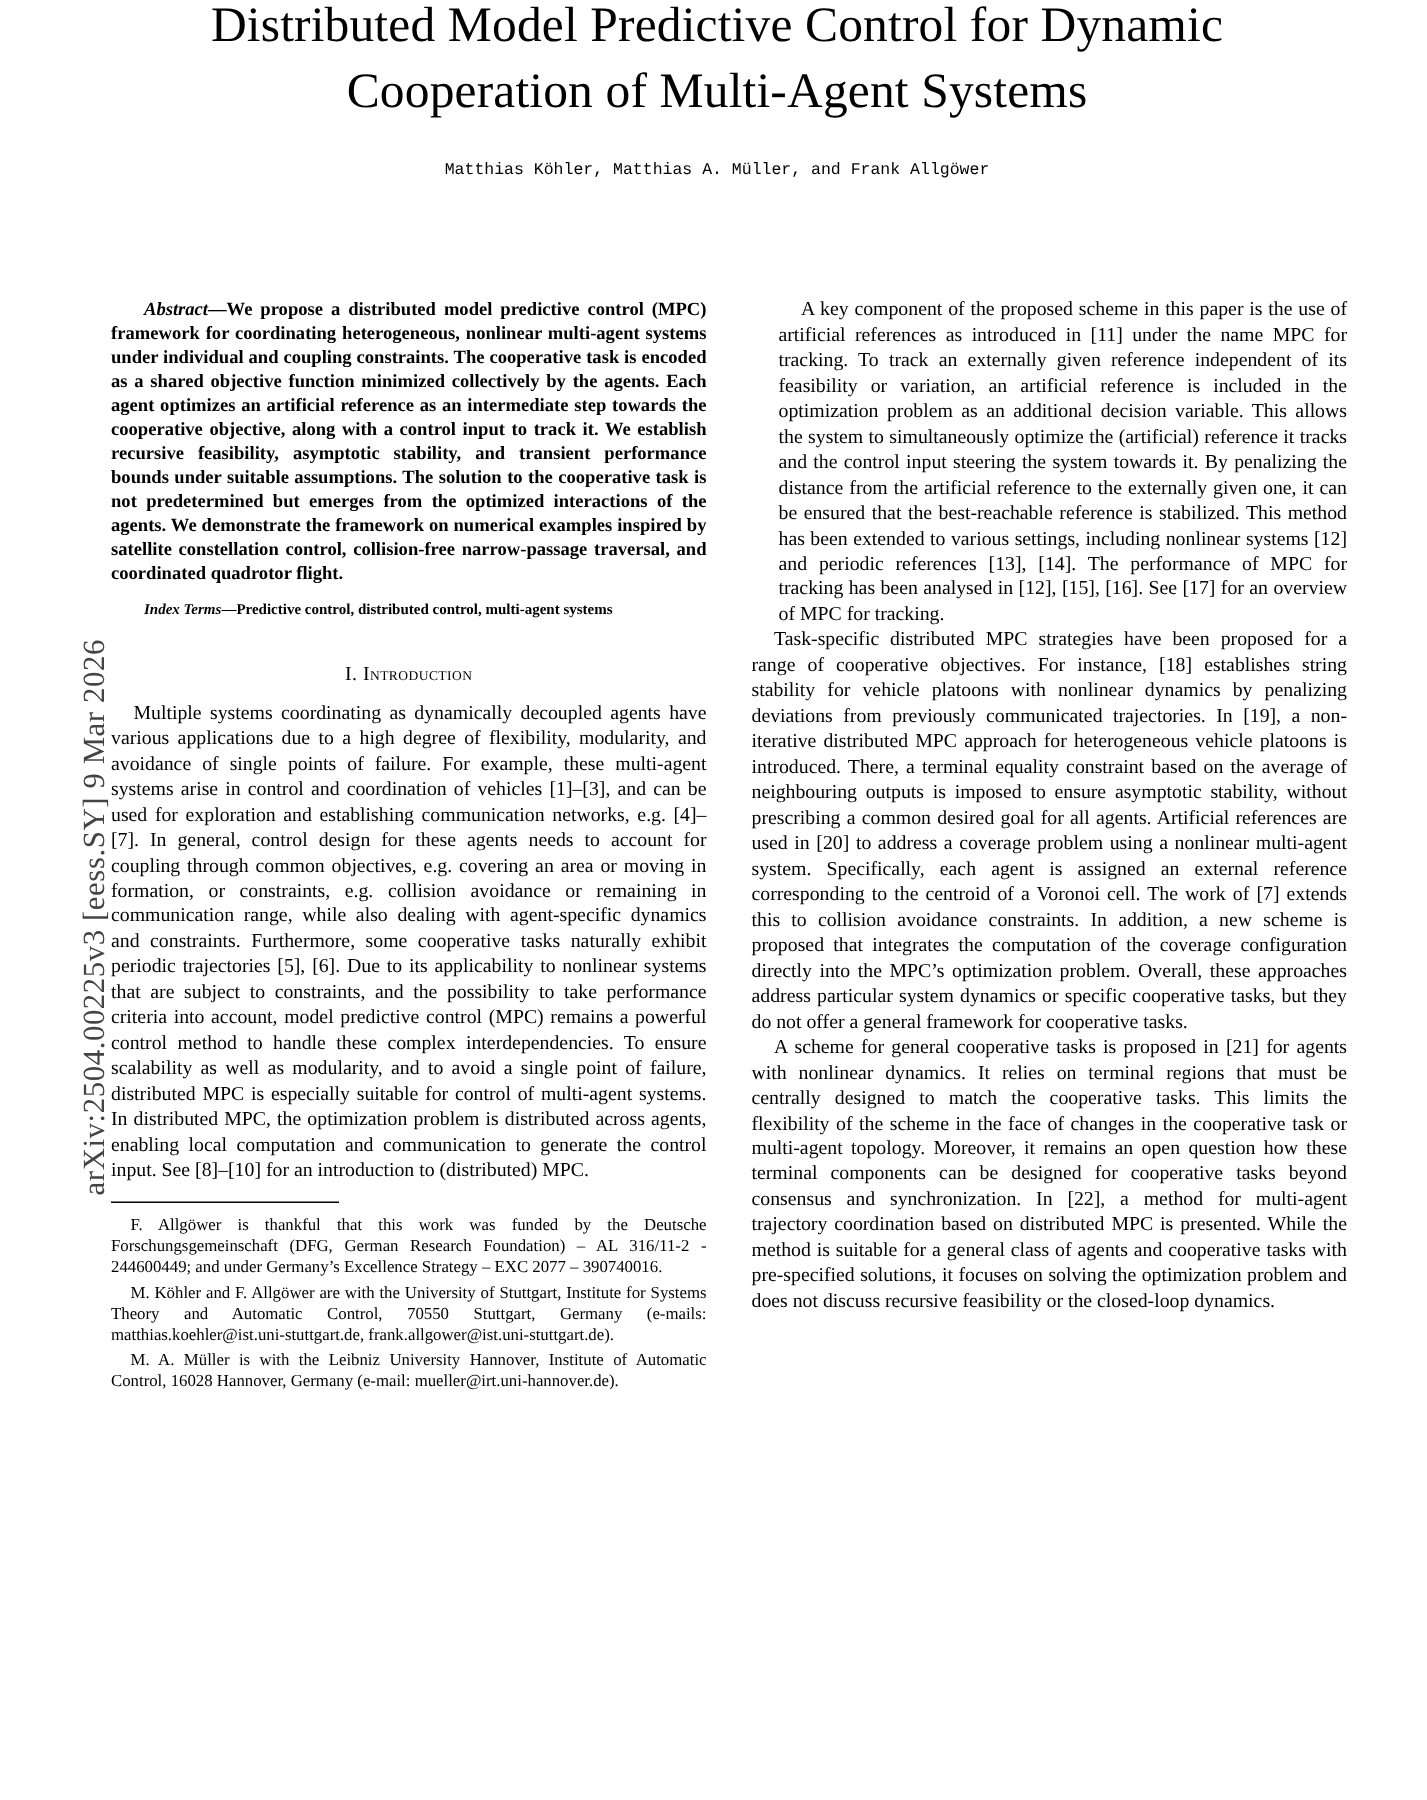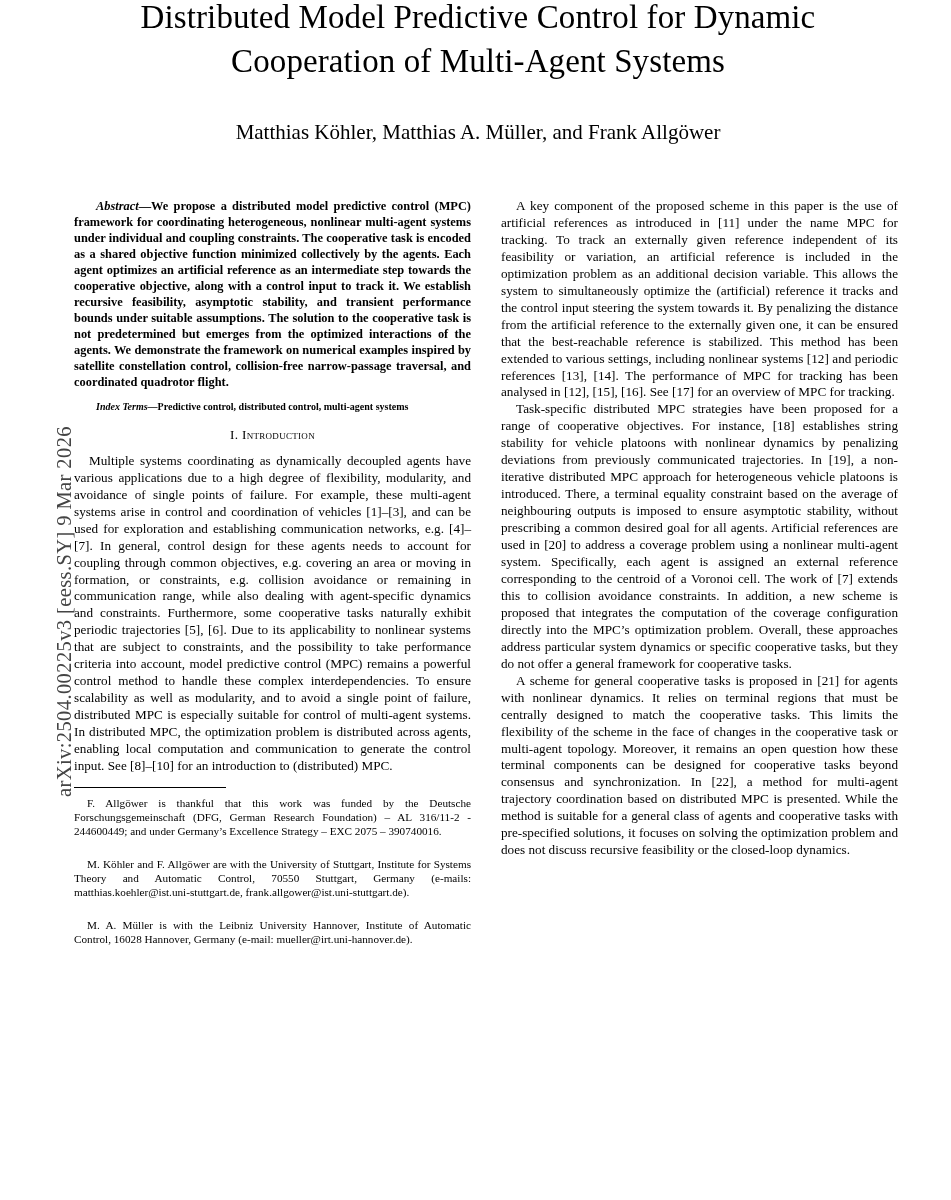--- a/index.html
+++ b/index.html
@@ -45,23 +45,23 @@
   }
   .paper-title {
     font-family: "Liberation Serif", serif;
     font-size: 33px;
     line-height: 1.33;
     font-weight: normal;
     margin: 0;
     letter-spacing: 0.1px;
   }
   .authors {
-    margin-top: 36px;
-    font-size: 21px;
-    font-family: Liberation Serif, serif;
+    margin-top: 24px;
+    font-size: 11px;
+    font-family: Liberation Mono, monospace;
   }
 
   .columns {
     position: absolute;
     left: 62px;
     top: 198px;
     width: 836px;
     height: 1002px;
   }
   .col {
@@ -74,21 +74,21 @@
     text-justify: inter-word;
     hyphens: auto;
   }
   .col-left { left: 12px; }
   .col-right { left: 439px; }
 
   p {
     margin: 0;
     text-indent: 15px;
   }
-  p.noindent { text-indent: 0; }
+  p.noindent { text-indent: 0; margin-left: 18px; }
   p + p { margin-top: 0px; }
 
   .abstract {
     font-weight: bold;
     text-align: justify;
     font-size: 12.4px;
     line-height: 1.29;
     text-indent: 22px;
   }
   .abstract .lead {
@@ -99,40 +99,40 @@
     font-size: 10px;
     line-height: 1.29;
     text-align: justify;
     margin-top: 11px;
     text-indent: 22px;
   }
   .indexterms .lead { font-style: italic; }
 
   .section-head {
     text-align: center;
-    margin-top: 13px;
+    margin-top: 27px;
     margin-bottom: 9px;
     font-size: 13.2px;
     font-variant: small-caps;
     letter-spacing: 0.3px;
   }
 
   .footnote-rule {
     margin-top: 12px;
     width: 152px;
     height: 1px;
     background: #000;
   }
   .footnotes {
     margin-top: 9px;
     font-size: 11.2px;
     line-height: 1.245;
     text-align: justify;
   }
-  .footnotes p { text-indent: 13px; margin-top: 19px; }
+  .footnotes p { text-indent: 13px; margin-top: 3px; }
   .footnotes p:first-child { margin-top: 0; }
 </style>
 </head>
 <body>
 
 <div id="page">
 
   <div class="arxiv-stamp">arXiv:2504.00225v3  [eess.SY]  9 Mar 2026</div>
 
   <div class="title-block">
@@ -154,21 +154,21 @@
 
       <div class="section-head">
         <span>I.</span>
         <span>Introduction</span>
       </div>
 
       <p>Multiple systems coordinating as dynamically decoupled agents have various applications due to a high degree of flexibility, modularity, and avoidance of single points of failure. For example, these multi-agent systems arise in control and coordination of vehicles [1]–[3], and can be used for exploration and establishing communication networks, e.g. [4]–[7]. In general, control design for these agents needs to account for coupling through common objectives, e.g. covering an area or moving in formation, or constraints, e.g. collision avoidance or remaining in communication range, while also dealing with agent-specific dynamics and constraints. Furthermore, some cooperative tasks naturally exhibit periodic trajectories [5], [6]. Due to its applicability to nonlinear systems that are subject to constraints, and the possibility to take performance criteria into account, model predictive control (MPC) remains a powerful control method to handle these complex interdependencies. To ensure scalability as well as modularity, and to avoid a single point of failure, distributed MPC is especially suitable for control of multi-agent systems. In distributed MPC, the optimization problem is distributed across agents, enabling local computation and communication to generate the control input. See [8]–[10] for an introduction to (distributed) MPC.</p>
 
       <div class="footnote-rule"></div>
       <div class="footnotes">
-        <p>F. Allgöwer is thankful that this work was funded by the Deutsche Forschungsgemeinschaft (DFG, German Research Foundation) – AL 316/11-2 - 244600449; and under Germany’s Excellence Strategy – EXC 2075 – 390740016.</p>
+        <p>F. Allgöwer is thankful that this work was funded by the Deutsche Forschungsgemeinschaft (DFG, German Research Foundation) – AL 316/11-2 - 244600449; and under Germany’s Excellence Strategy – EXC 2077 – 390740016.</p>
         <p>M. Köhler and F. Allgöwer are with the University of Stuttgart, Institute for Systems Theory and Automatic Control, 70550 Stuttgart, Germany (e-mails: matthias.koehler@ist.uni-stuttgart.de, frank.allgower@ist.uni-stuttgart.de).</p>
         <p>M. A. Müller is with the Leibniz University Hannover, Institute of Automatic Control, 16028 Hannover, Germany (e-mail: mueller@irt.uni-hannover.de).</p>
       </div>
     </div>
 
     <div class="col col-right">
       <p class="noindent" style="text-indent:15px;">A key component of the proposed scheme in this paper is the use of artificial references as introduced in [11] under the name MPC for tracking. To track an externally given reference independent of its feasibility or variation, an artificial reference is included in the optimization problem as an additional decision variable. This allows the system to simultaneously optimize the (artificial) reference it tracks and the control input steering the system towards it. By penalizing the distance from the artificial reference to the externally given one, it can be ensured that the best-reachable reference is stabilized. This method has been extended to various settings, including nonlinear systems [12] and periodic references [13], [14]. The performance of MPC for tracking has been analysed in [12], [15], [16]. See [17] for an overview of MPC for tracking.</p>
       <p>Task-specific distributed MPC strategies have been proposed for a range of cooperative objectives. For instance, [18] establishes string stability for vehicle platoons with nonlinear dynamics by penalizing deviations from previously communicated trajectories. In [19], a non-iterative distributed MPC approach for heterogeneous vehicle platoons is introduced. There, a terminal equality constraint based on the average of neighbouring outputs is imposed to ensure asymptotic stability, without prescribing a common desired goal for all agents. Artificial references are used in [20] to address a coverage problem using a nonlinear multi-agent system. Specifically, each agent is assigned an external reference corresponding to the centroid of a Voronoi cell. The work of [7] extends this to collision avoidance constraints. In addition, a new scheme is proposed that integrates the computation of the coverage configuration directly into the MPC’s optimization problem. Overall, these approaches address particular system dynamics or specific cooperative tasks, but they do not offer a general framework for cooperative tasks.</p>
       <p>A scheme for general cooperative tasks is proposed in [21] for agents with nonlinear dynamics. It relies on terminal regions that must be centrally designed to match the cooperative tasks. This limits the flexibility of the scheme in the face of changes in the cooperative task or multi-agent topology. Moreover, it remains an open question how these terminal components can be designed for cooperative tasks beyond consensus and synchronization. In [22], a method for multi-agent trajectory coordination based on distributed MPC is presented. While the method is suitable for a general class of agents and cooperative tasks with pre-specified solutions, it focuses on solving the optimization problem and does not discuss recursive feasibility or the closed-loop dynamics.</p>
     </div>

